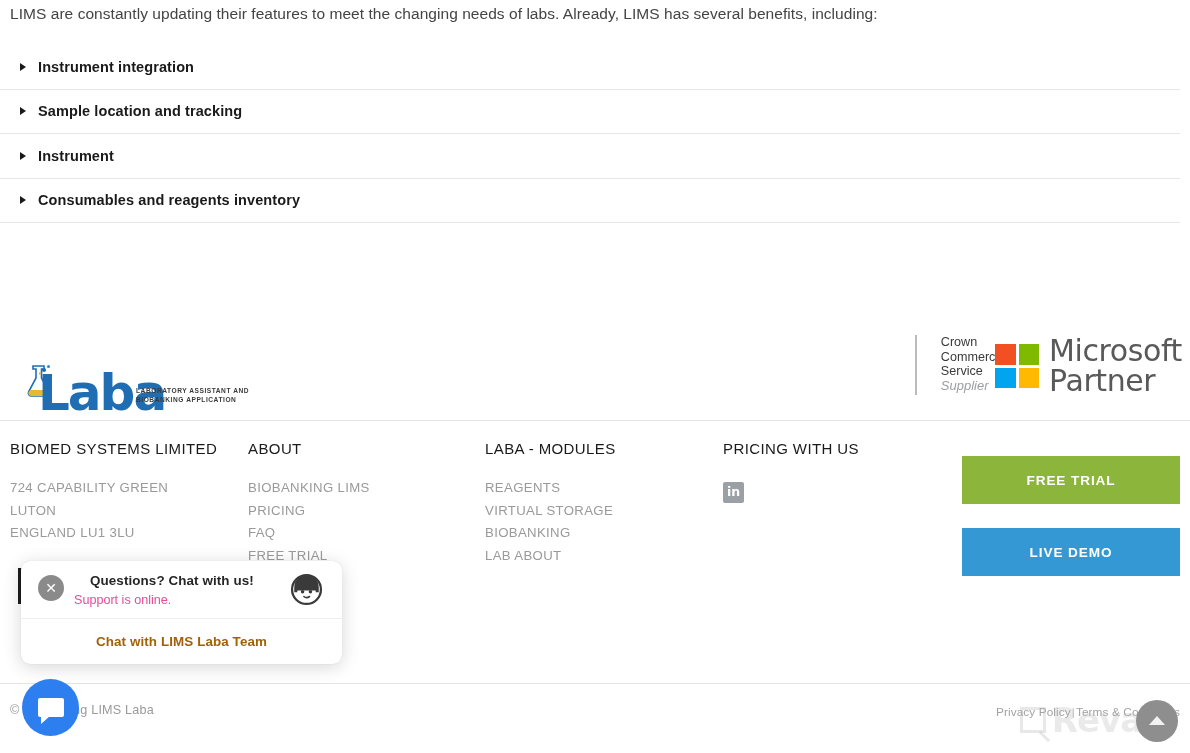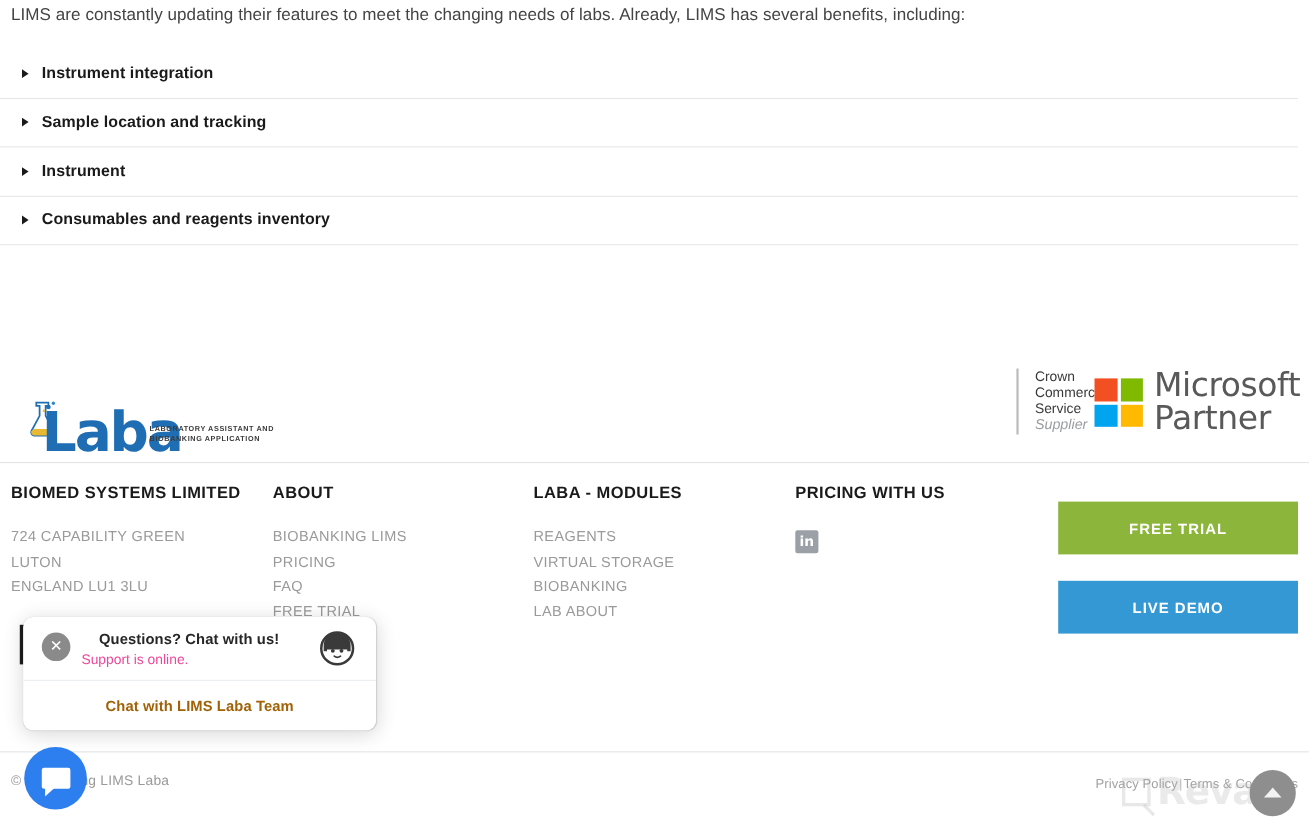--- a/index.html
+++ b/index.html
@@ -79,21 +79,21 @@
     font-size: 6.6px;
     line-height: 9.3px;
     letter-spacing: 0.55px;
     color: #3a3a3a;
     font-weight: bold;
     white-space: nowrap;
   }
 
   .ccs {
     position: absolute; right: 182px; top: 35px;
-    padding-left: 15px;
+    padding-left: 24px;
     border-left: 2px solid #b9bcbe;
     height: 60px;
   }
   .ccs div {
     font-size: 12.6px;
     line-height: 14.6px;
     color: #3a3a3a;
     font-family: "Liberation Sans", sans-serif;
   }
   .ccs .supplier {
@@ -129,21 +129,21 @@
   .hr-line {
     position: absolute; left: 0; width: 1190px;
     height: 1px; background: #e4e4e4;
   }
 
   
   .footer { position: absolute; left: 0; top: 440px; width: 1190px; }
   .fcol { position: absolute; top: 0; }
   .fcol h4 {
     font-size: 15px;
-    font-weight: bold;
+    font-weight: normal;
     color: #1a1a1a;
     letter-spacing: 0.4px;
     margin-bottom: 20px;
   }
   .fcol ul { list-style: none; }
   .fcol li {
     font-size: 13.2px;
     line-height: 22.6px;
     color: #9a9a9a;
     letter-spacing: 0.35px;

